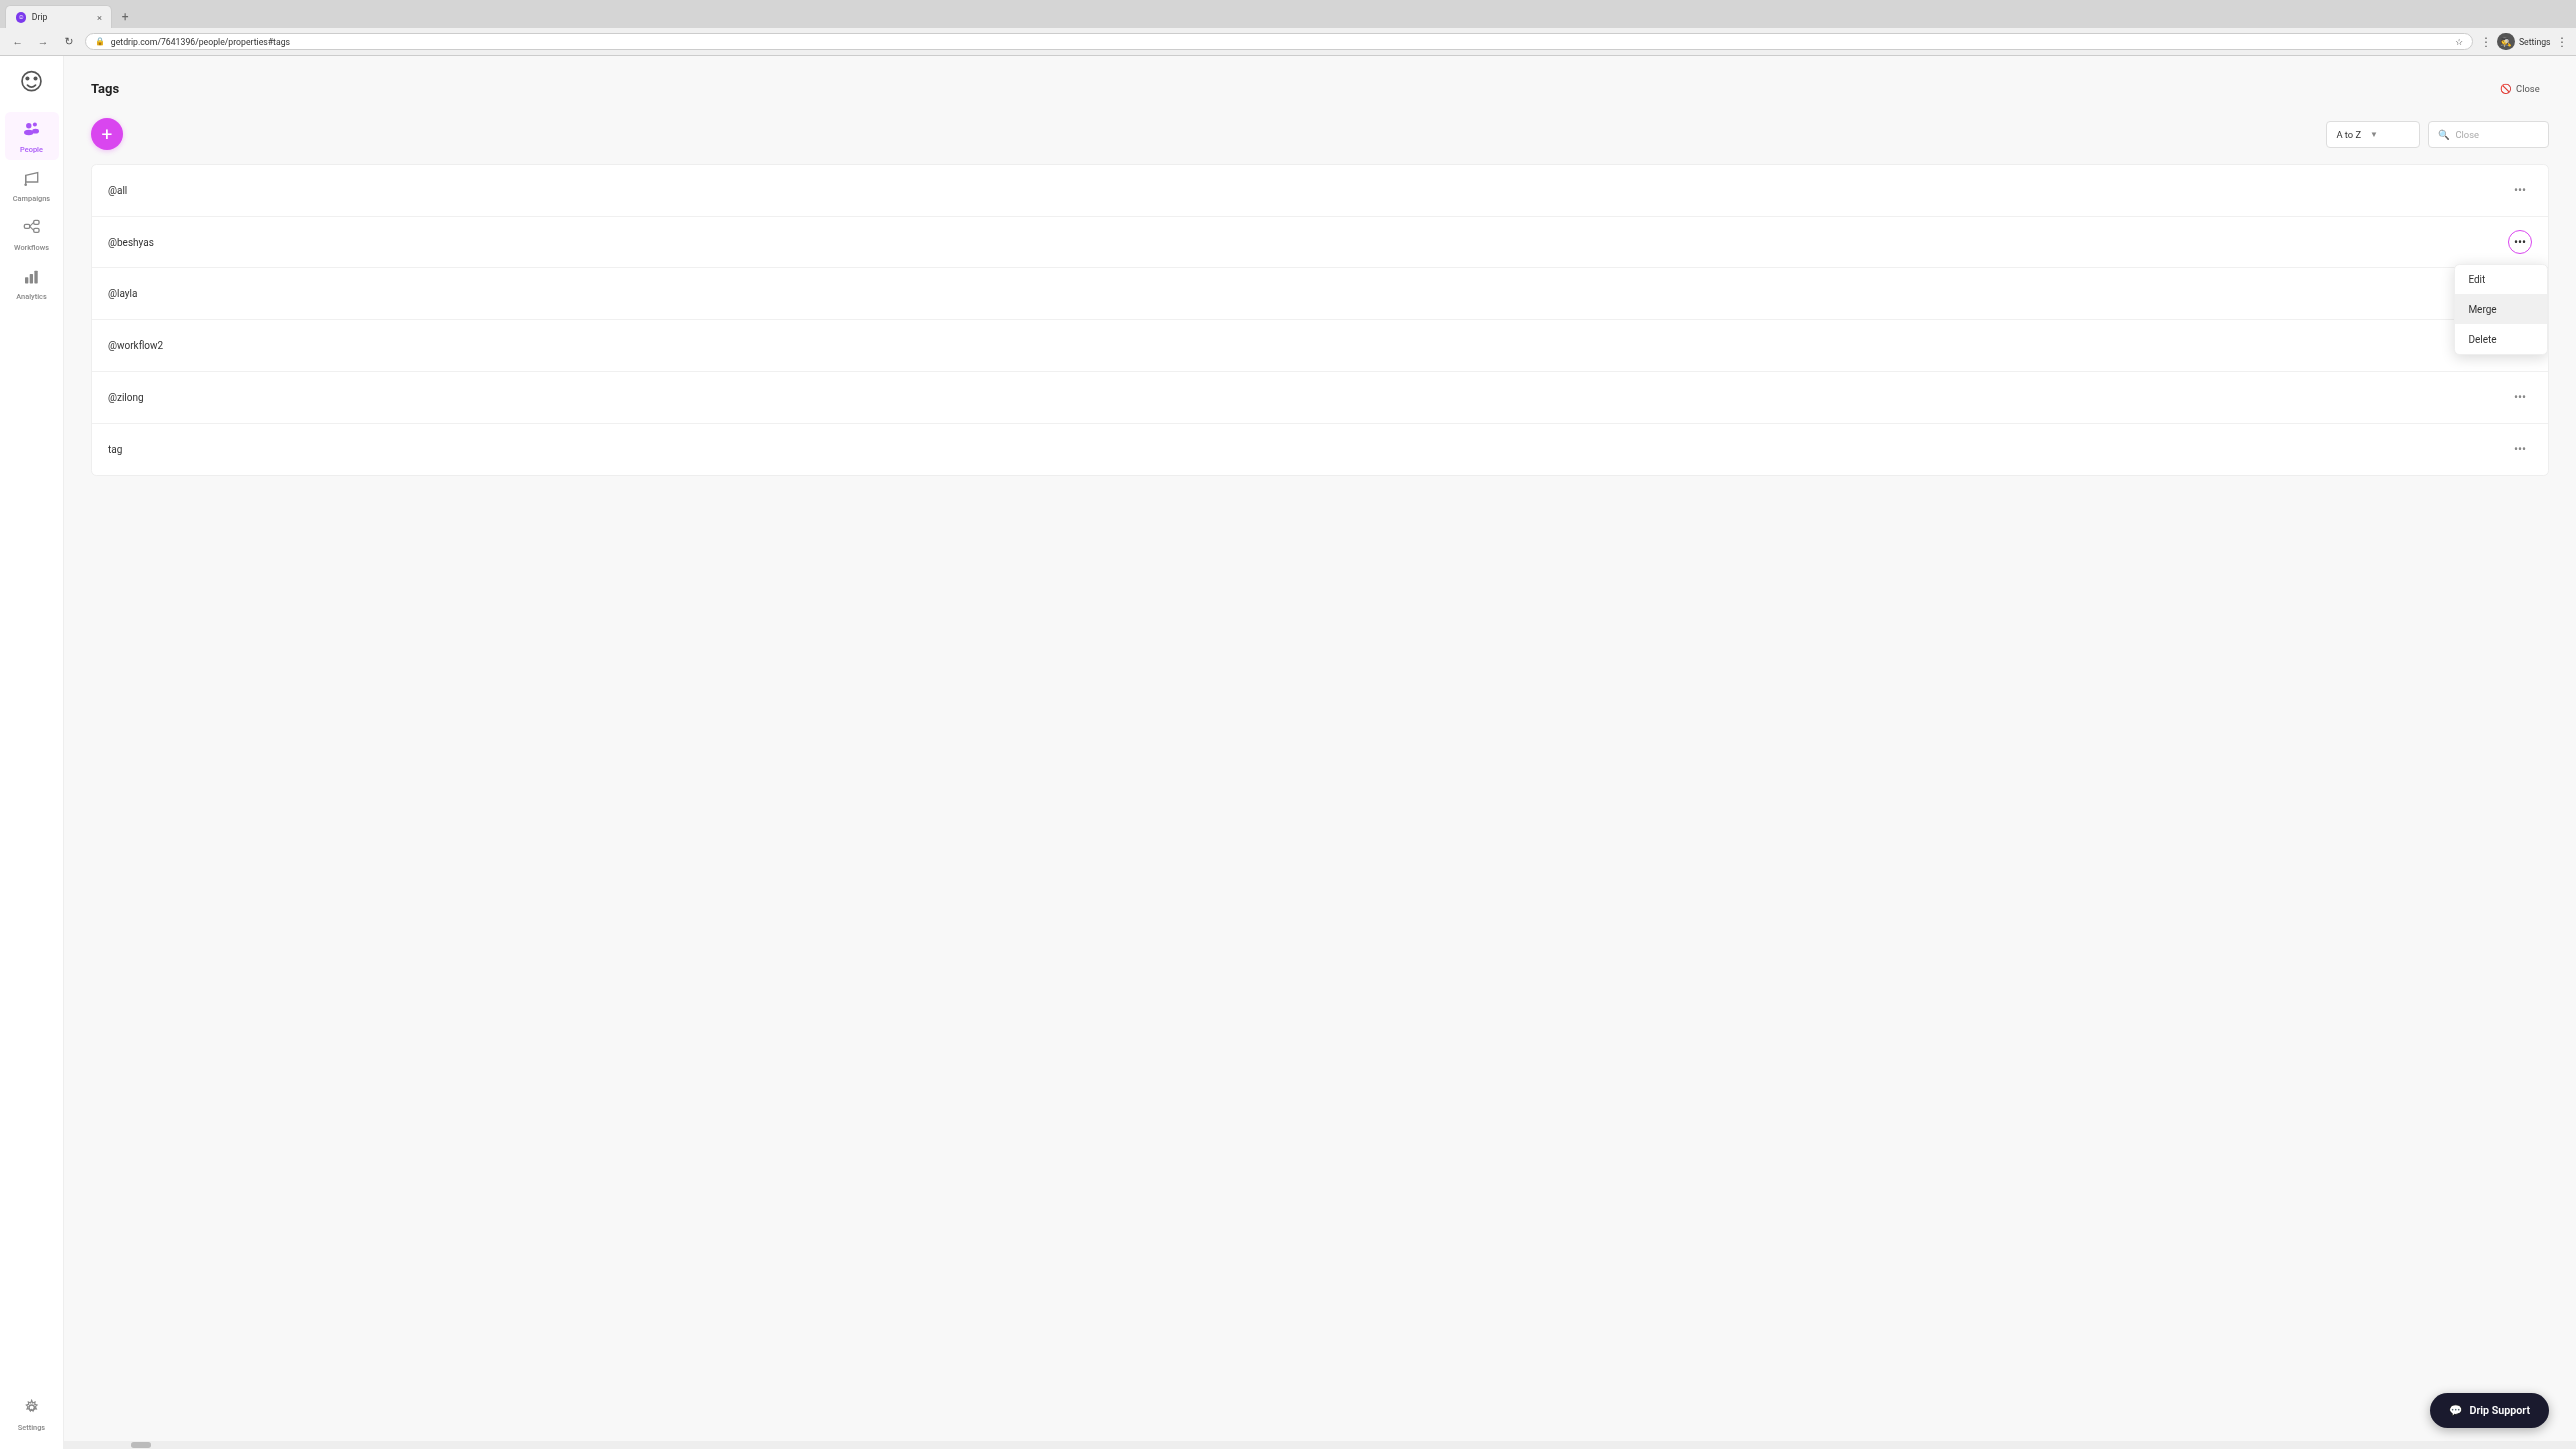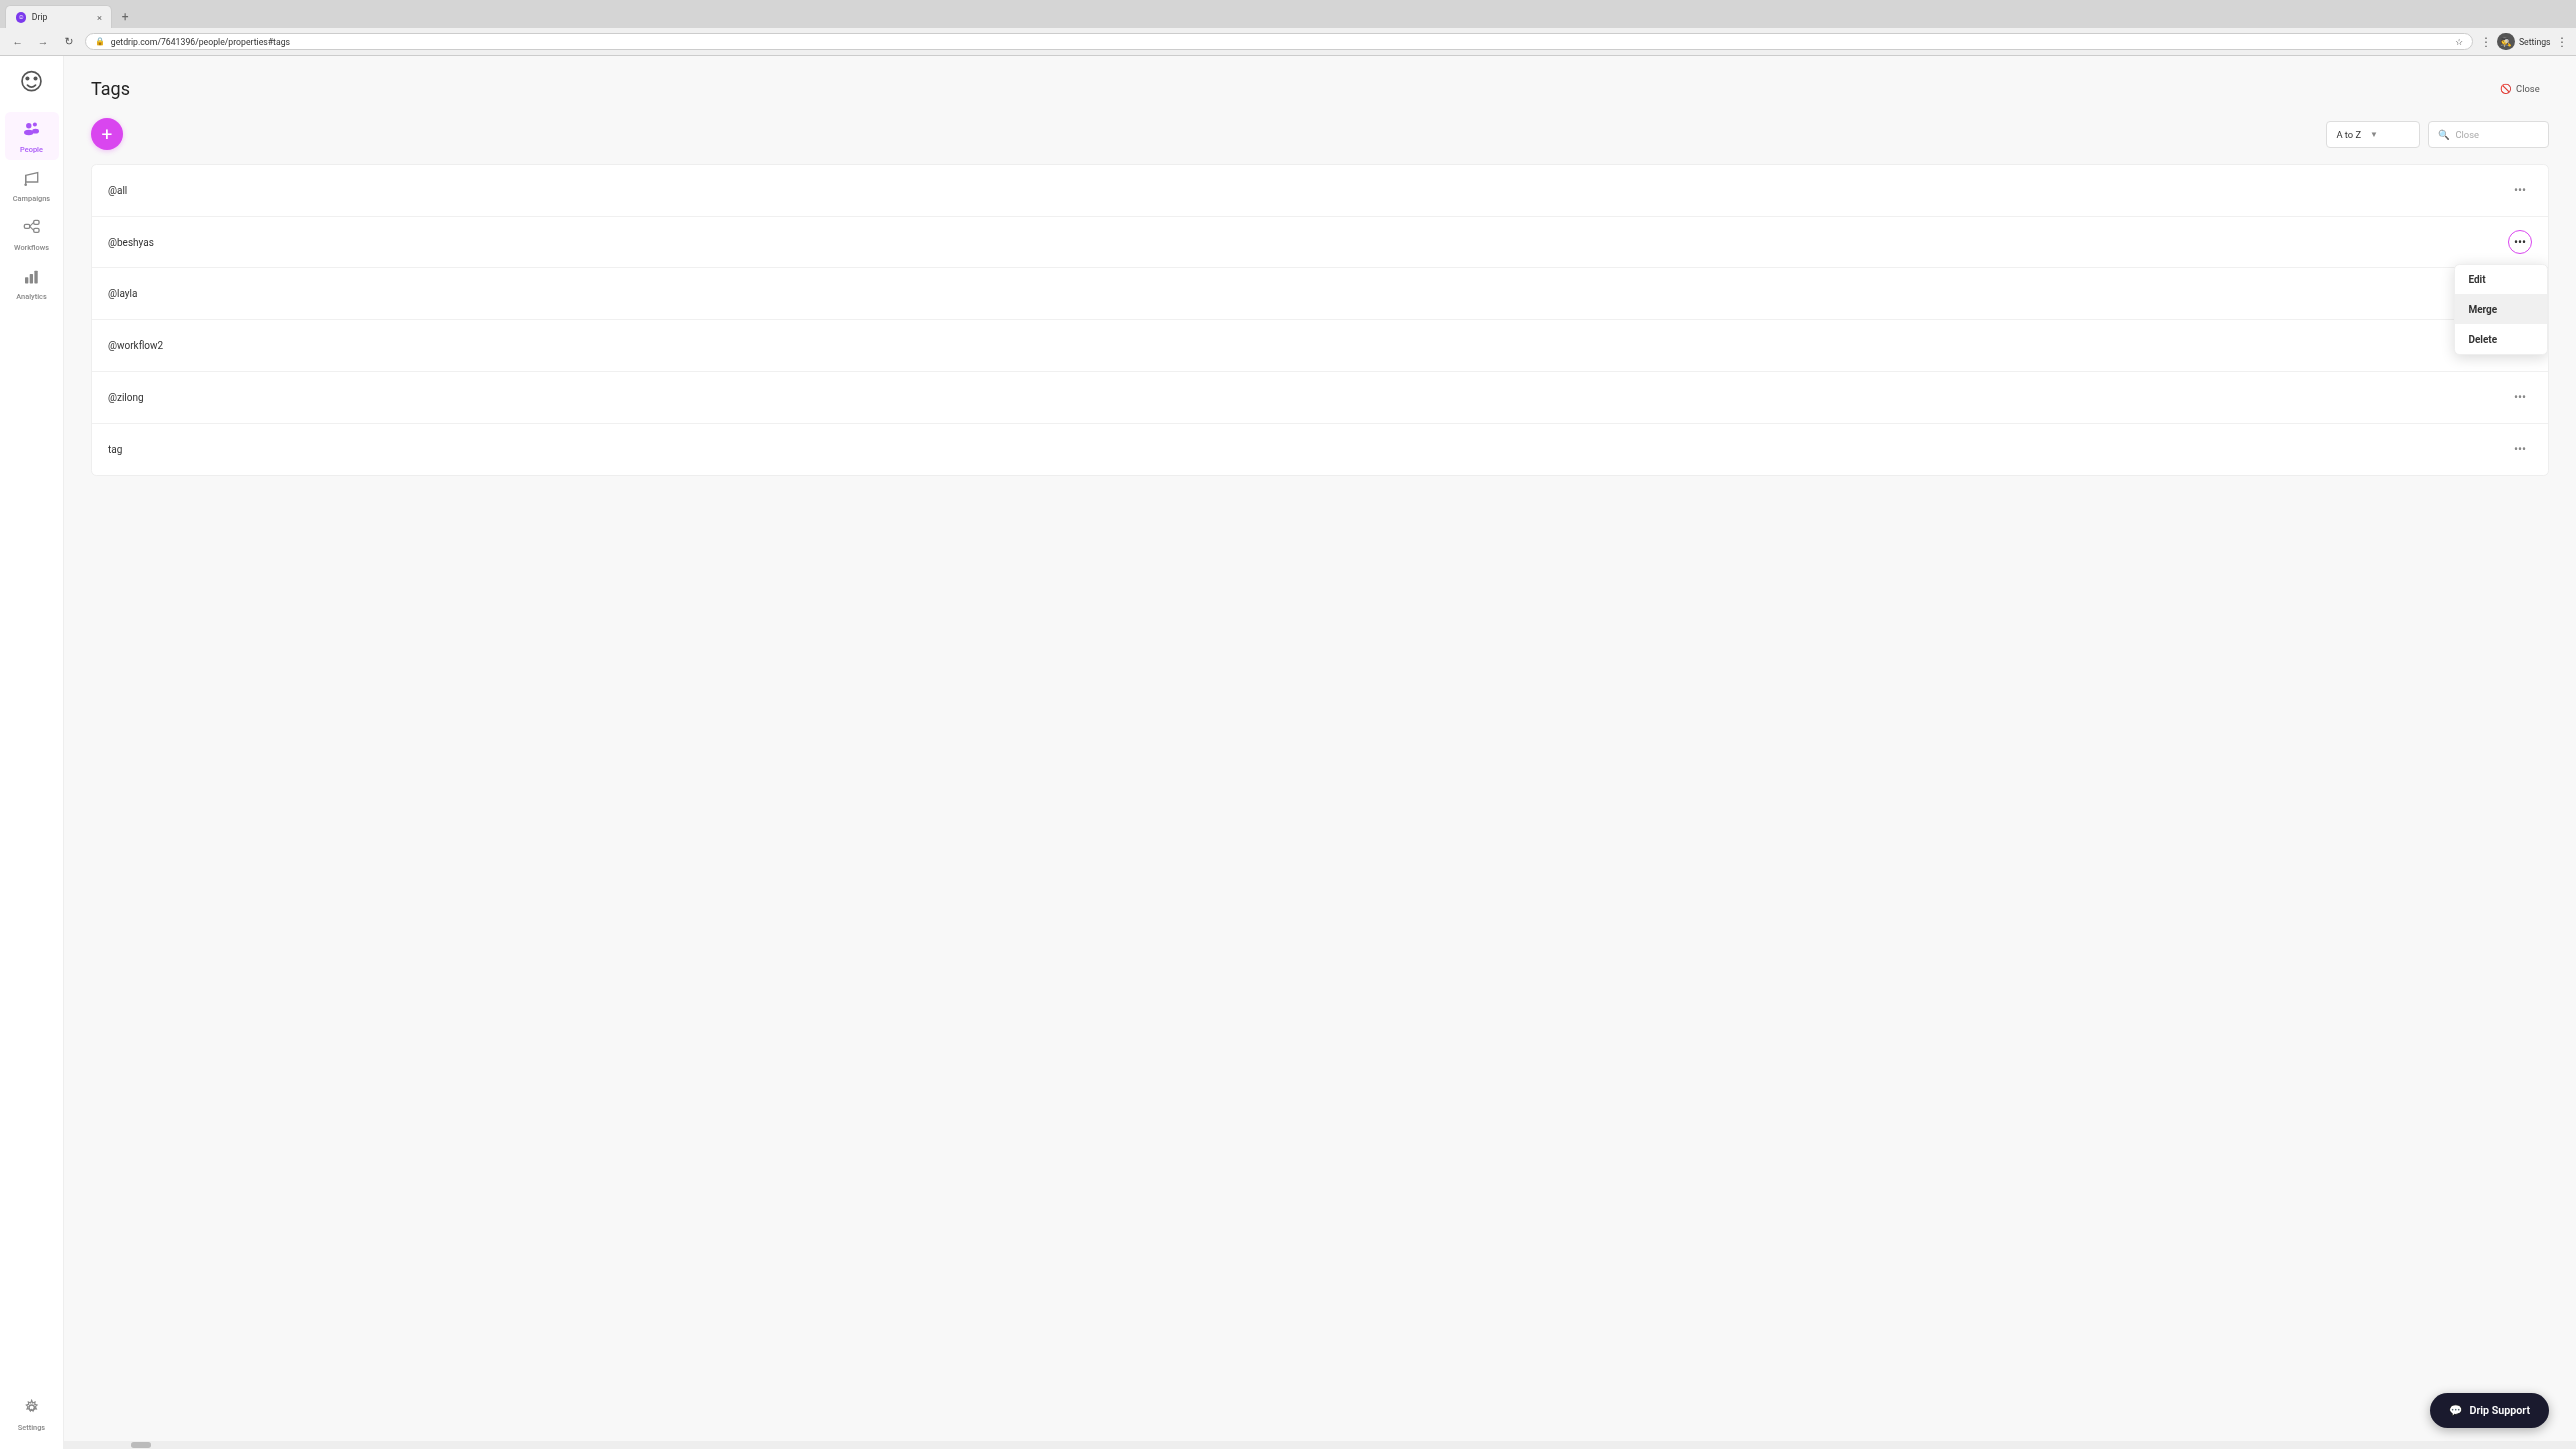--- a/index.html
+++ b/index.html
@@ -185,22 +185,22 @@
     }
 
     
     .tags-header {
       display: flex;
       align-items: center;
       justify-content: space-between;
       margin-bottom: 19px;
     }
     .tags-title {
-      font-size: 18px;
-      font-weight: 400;
+      font-size: 13px;
+      font-weight: 700;
       color: #222;
     }
     .close-btn {
       display: flex;
       align-items: center;
       gap: 4px;
       font-size: 9.4px;
       color: #555;
       cursor: pointer;
       padding: 5.4px 9.4px;
@@ -300,21 +300,20 @@
       position: absolute;
       right: 0;
       top: 47px;
       background: white;
       border-radius: 5.4px;
       box-shadow: 0 2.7px 13.4px rgba(0,0,0,0.15);
       z-index: 100;
       min-width: 94px;
       overflow: hidden;
       border: 0.7px solid #eee;
-      font-weight: bold;
     }
     .dropdown-item {
       padding: 9.4px 13.4px;
       font-size: 10px;
       color: #333;
       cursor: pointer;
     }
     .dropdown-item.hovered { background: #f0f0f0; }
 
     

